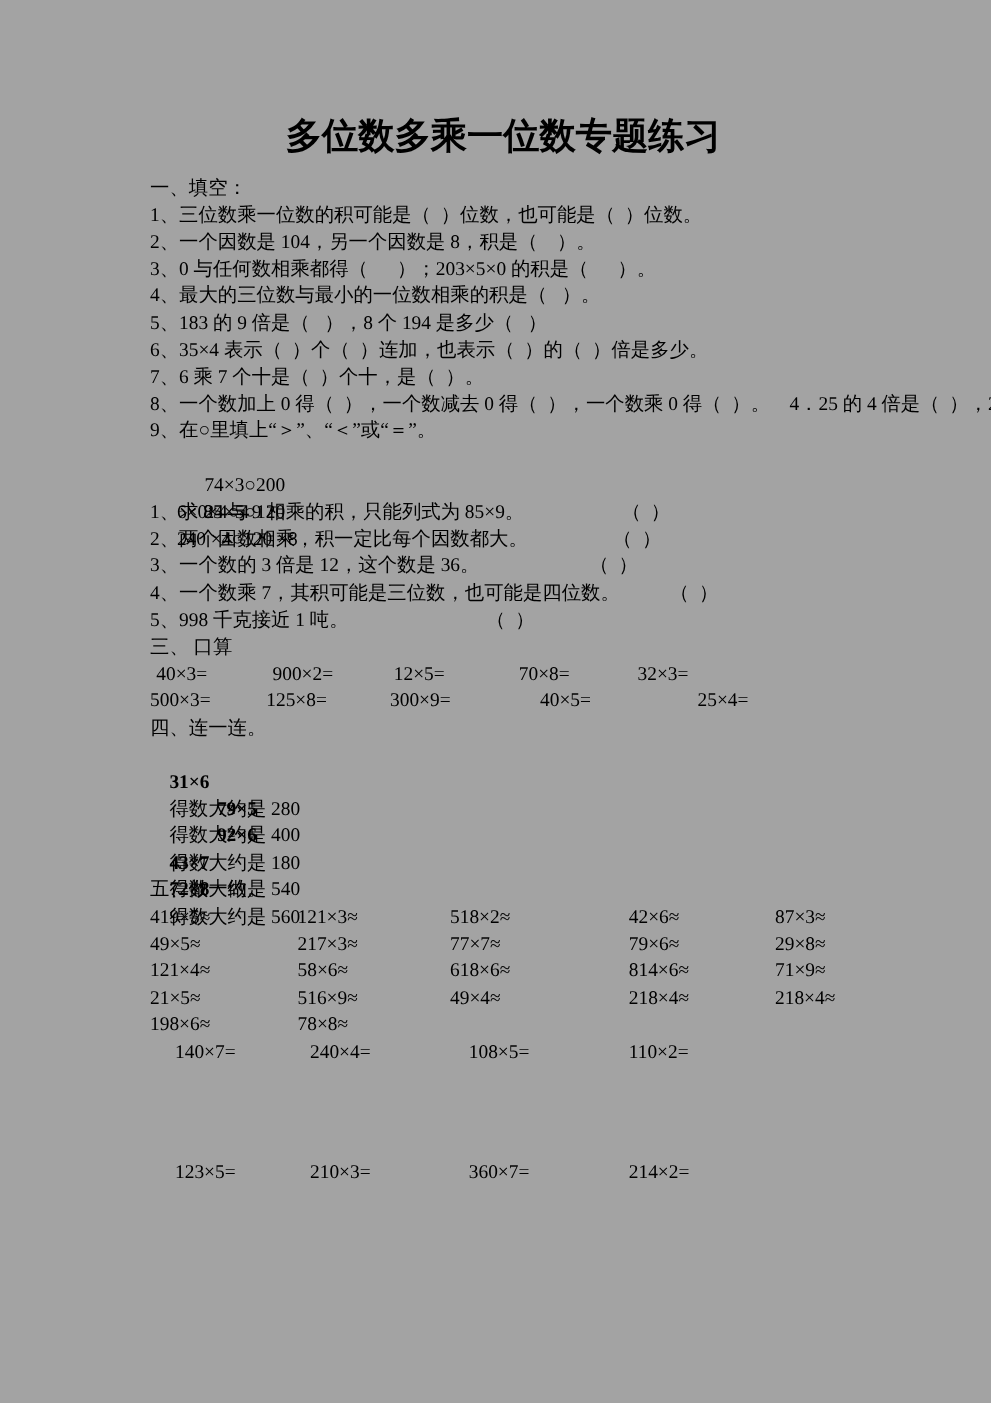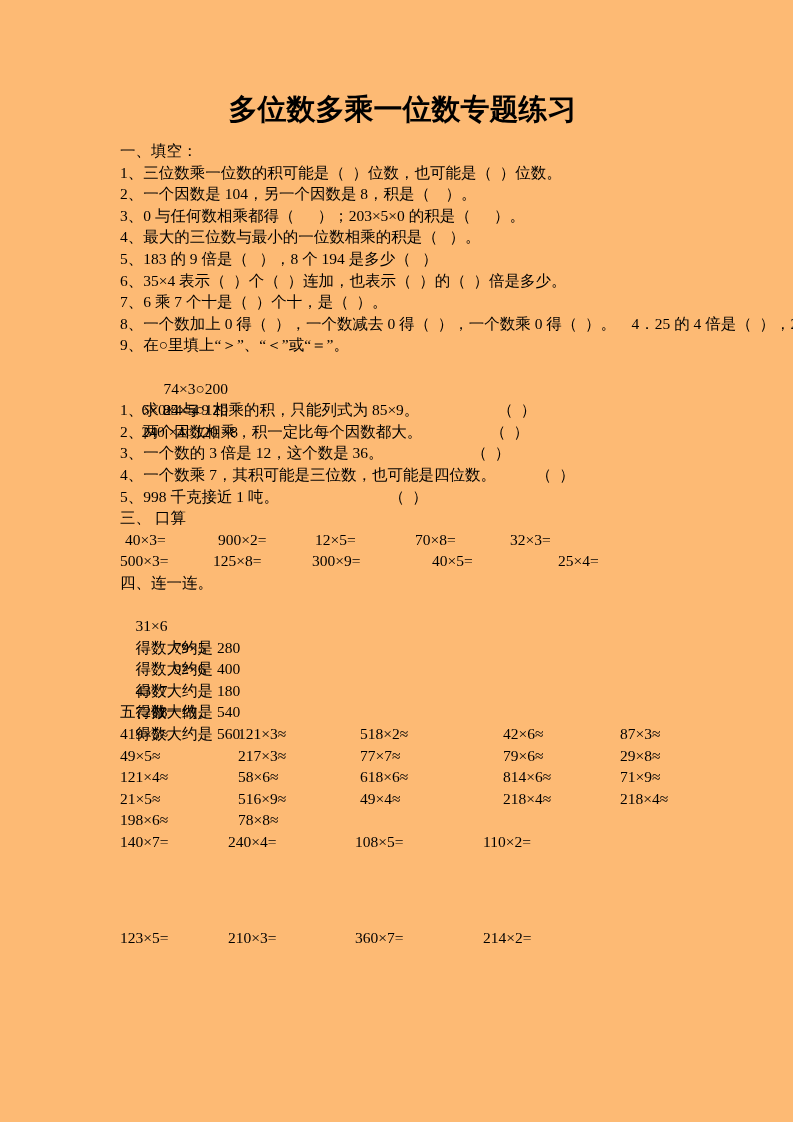--- a/index.html
+++ b/index.html
@@ -1,20 +1,20 @@
 <!DOCTYPE html>
 <html><head>
 <meta charset="utf-8">
 <style>
   * { box-sizing: border-box; }
   html, body { margin: 0; padding: 0; background: #ffffff; }
   .page {
     width: 793px;
     height: 1122px;
-    background: #fdba74;
+    background: #a3a3a3;
     color: #000000;
     font-family: "Liberation Serif", "DejaVu Serif", serif;
     font-size: 15.5px;
     padding: 92px 108px 0 120px;
     overflow: hidden;
   }
   .title {
     font-size: 29px;
     font-weight: bold;
     text-align: center;
@@ -32,24 +32,24 @@
   .cmp1 .c1 { display: inline-block; width: 122px; }
   .cmp2 { padding-left: 6px; }
   .cmp2 .c1 { display: inline-block; width: 114px; }
   
   .judge-line { display: flex; }
   
   .grid { display: grid; }
   .oral-row1 { grid-template-columns: 93px 97px 100px 95px auto; padding-left: 5px; }
   .oral-row2 { grid-template-columns: 93px 99px 120px 126px auto; }
   .est-row  { grid-template-columns: 118px 122px 143px 117px auto; }
-  .vert-row { grid-template-columns: 108px 127px 128px auto; }
+  .vert-row { grid-template-columns: 108px 127px 128px auto; margin-left: 20px; }
   .vert-row-2 { margin-top: 74px; }
   
-  .match-line .left { display: inline-block; width: 190px; }
+  .match-line .left { display: inline-block; width: 190px; font-weight: bold; }
   .match-line.ind .left { padding-left: 7px; margin-left: 31px; }
 </style>
 </head>
 <body>
 
 <div class="page">
 
   <h1 class="title">多位数多乘一位数专题练习</h1>
 
   <div class="line">一、填空：</div>

